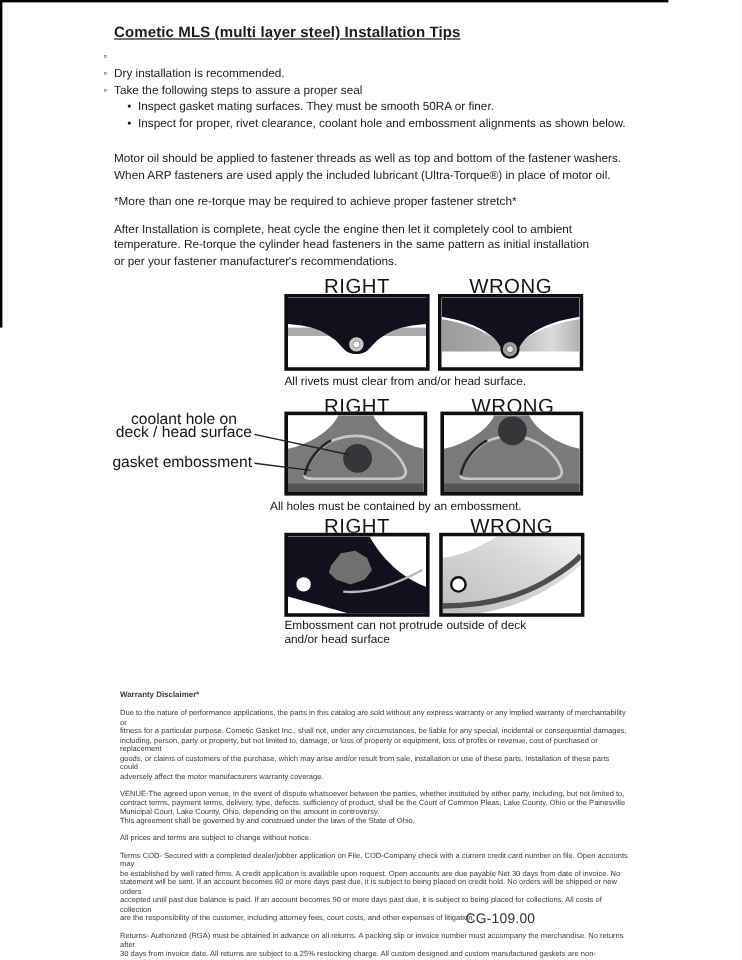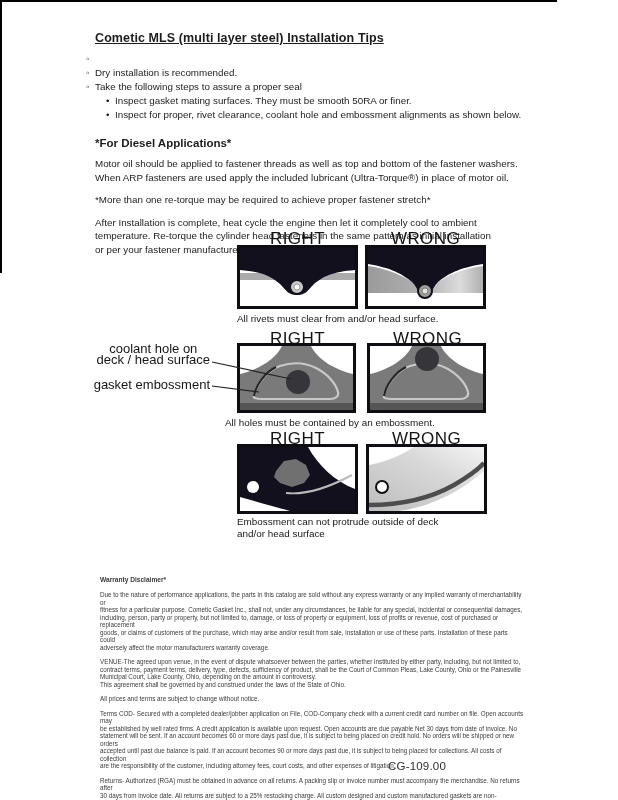--- a/index.html
+++ b/index.html
@@ -4,21 +4,21 @@
 <style>
   html,body{margin:0;padding:0;}
   body{background:#e8e8e8;font-family:"Liberation Sans","DejaVu Sans",sans-serif;}
   #page{position:relative;width:618px;height:800px;background:#ffffff;overflow:hidden;color:#1c1c1c;}
   .artifact{position:absolute;background:#000;}
   #artifact-top{left:0;top:0;width:557px;height:2px;}
   #artifact-left{left:0;top:0;width:2px;height:273px;}
 
   
   #text-col{position:absolute;left:86px;top:20px;width:466px;}
-  #page-title{margin-left:9px;font-size:12.5px;font-weight:bold;text-decoration:underline;letter-spacing:.1px;margin-bottom:7px;margin-top:11px;}
+  #page-title{margin-left:9px;font-size:12.5px;font-weight:bold;text-decoration:underline;letter-spacing:.1px;margin-bottom:7px;}
   .tip-row{display:flex;font-size:9.8px;line-height:14px;}
   .tip-row .marker{width:9px;flex:0 0 9px;text-align:left;}
   .tip-row.sub{margin-left:20px;}
   #diesel{margin-left:9px;margin-top:15px;}
   #diesel-heading{font-size:11.5px;font-weight:bold;margin-bottom:8px;}
   .para{font-size:9.8px;line-height:13.6px;white-space:pre-line;margin:0 0 9px 0;}
 
   
   .rw-label{position:absolute;width:121px;text-align:center;font-size:17px;font-weight:500;letter-spacing:.4px;color:#141414;}
   .diag-box{position:absolute;border:3px solid #0d0d12;background:#fff;line-height:0;}
@@ -58,21 +58,20 @@
     <div class="tip-row sub">
       <span class="marker">•</span>
       <span>Inspect gasket mating surfaces.  They must be smooth 50RA or finer.</span>
     </div>
     <div class="tip-row sub">
       <span class="marker">•</span>
       <span>Inspect for proper, rivet clearance, coolant hole and embossment alignments as shown below.</span>
     </div>
 
     <div id="diesel">
-      <div id="diesel-heading">*For Diesel Applications*</div>
       <p class="para">Motor oil should be applied to fastener threads as well as top and bottom of the fastener washers.
 When ARP fasteners are used apply the included lubricant (Ultra-Torque®) in place of motor oil.</p>
       <p class="para">*More than one re-torque may be required to achieve proper fastener stretch*</p>
       <p class="para">After Installation is complete, heat cycle the engine then let it completely cool to ambient
 temperature. Re-torque the cylinder head fasteners in the same pattern as initial installation
 or per your fastener manufacturer's recommendations.</p>
     </div>
   </div>
 
   <div class="rw-label" style="left:237px;top:229px;">RIGHT</div>

